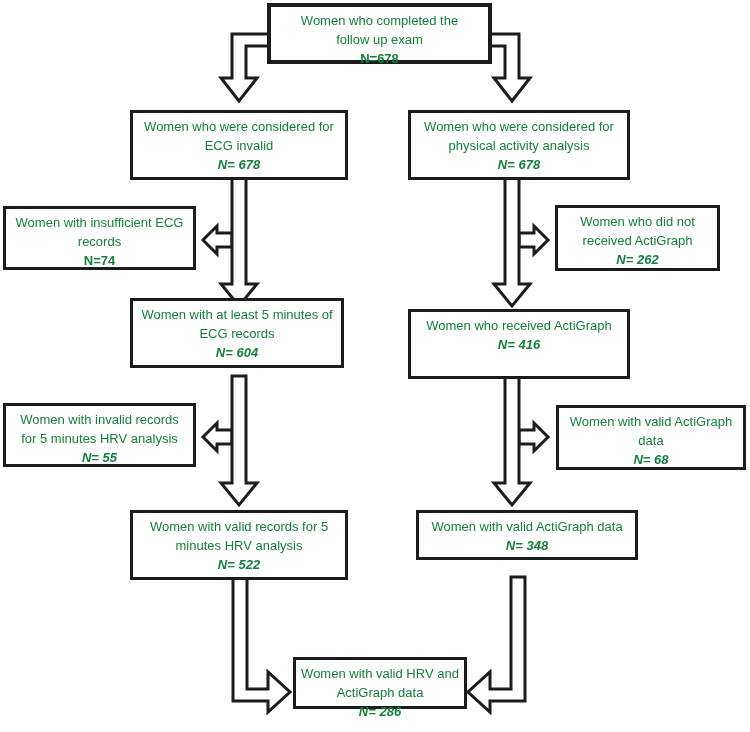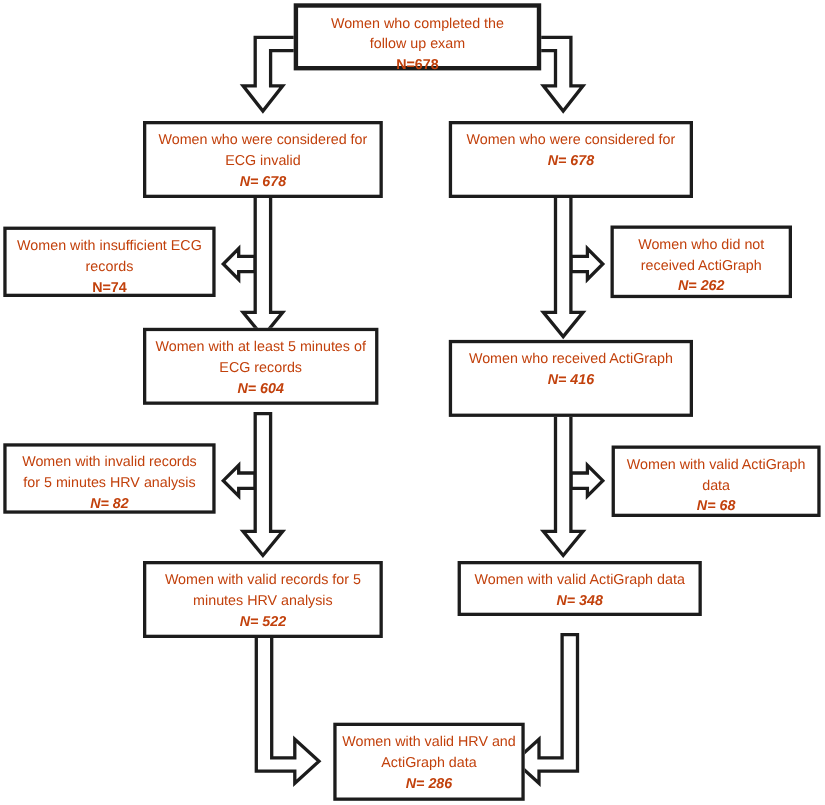--- a/index.html
+++ b/index.html
@@ -2,21 +2,21 @@
 <html><head>
 <meta charset="utf-8">
 <style>
   html, body { margin: 0; padding: 0; background: #ffffff; }
   #canvas {
     position: relative;
     width: 750px;
     height: 732px;
     background: #ffffff;
     font-family: "Liberation Sans", sans-serif;
-    color: #c2410c;
+    color: #15803d;
     overflow: hidden;
   }
   #arrows {
     position: absolute;
     left: 0; top: 0;
     z-index: 1;
   }
   #arrows path {
     fill: #ffffff;
     stroke: #1c1c1c;
@@ -47,21 +47,21 @@
   #b-l2l   { left: 130px; top: 110px; width: 218px; height: 70px; }
   #b-l2r   { left: 408px; top: 110px; width: 222px; height: 70px; }
   #b-exl1  { left: 3px;   top: 206px; width: 193px; height: 64px; }
   #b-exr1  { left: 555px; top: 205px; width: 165px; height: 66px; }
   #b-l3l   { left: 130px; top: 298px; width: 214px; height: 70px; }
   #b-l3r   { left: 408px; top: 309px; width: 222px; height: 70px; }
   #b-exl2  { left: 3px;   top: 403px; width: 193px; height: 64px; }
   #b-exr2  { left: 556px; top: 405px; width: 190px; height: 65px; text-align: center; }
   #b-l4l   { left: 130px; top: 510px; width: 218px; height: 70px; }
   #b-l4r   { left: 416px; top: 510px; width: 222px; height: 50px; }
-  #b-final { left: 303px; top: 657px; width: 174px; height: 71px; }
+  #b-final { left: 293px; top: 657px; width: 174px; height: 52px; }
 </style>
 </head>
 <body>
 
 <div id="canvas">
 
   <svg id="arrows" width="750" height="732" viewBox="0 0 750 732">
 
     <path d="M 232,233 L 217,233 L 217,226 L 203,240 L 217,254 L 217,247 L 232,247 Z"></path>
     <path d="M 519,233 L 534,233 L 534,226 L 548,240 L 534,254 L 534,247 L 519,247 Z"></path>
@@ -87,20 +87,21 @@
   </div>
 
   <div class="box" id="b-l2l">
     <span class="ln">Women who were considered for</span>
     <span class="ln">ECG invalid</span>
     <span class="ln n">N= 678</span>
   </div>
 
   <div class="box" id="b-l2r">
     <span class="ln">Women who were considered for</span>
+    <span class="ln">physical activity analysis</span>
     <span class="ln n">N= 678</span>
   </div>
 
   <div class="box" id="b-exl1">
     <span class="ln">Women with insufficient ECG</span>
     <span class="ln">records</span>
     <span class="ln n plain">N=74</span>
   </div>
 
   <div class="box" id="b-exr1">
@@ -116,21 +117,21 @@
   </div>
 
   <div class="box" id="b-l3r">
     <span class="ln">Women who received ActiGraph</span>
     <span class="ln n">N= 416</span>
   </div>
 
   <div class="box" id="b-exl2">
     <span class="ln">Women with invalid records</span>
     <span class="ln">for 5 minutes HRV analysis</span>
-    <span class="ln n">N= 82</span>
+    <span class="ln n">N= 55</span>
   </div>
 
   <div class="box" id="b-exr2">
     <span class="ln">Women with valid ActiGraph</span>
     <span class="ln">data</span>
     <span class="ln n">N= 68</span>
   </div>
 
   <div class="box" id="b-l4l">
     <span class="ln">Women with valid records for 5</span>

